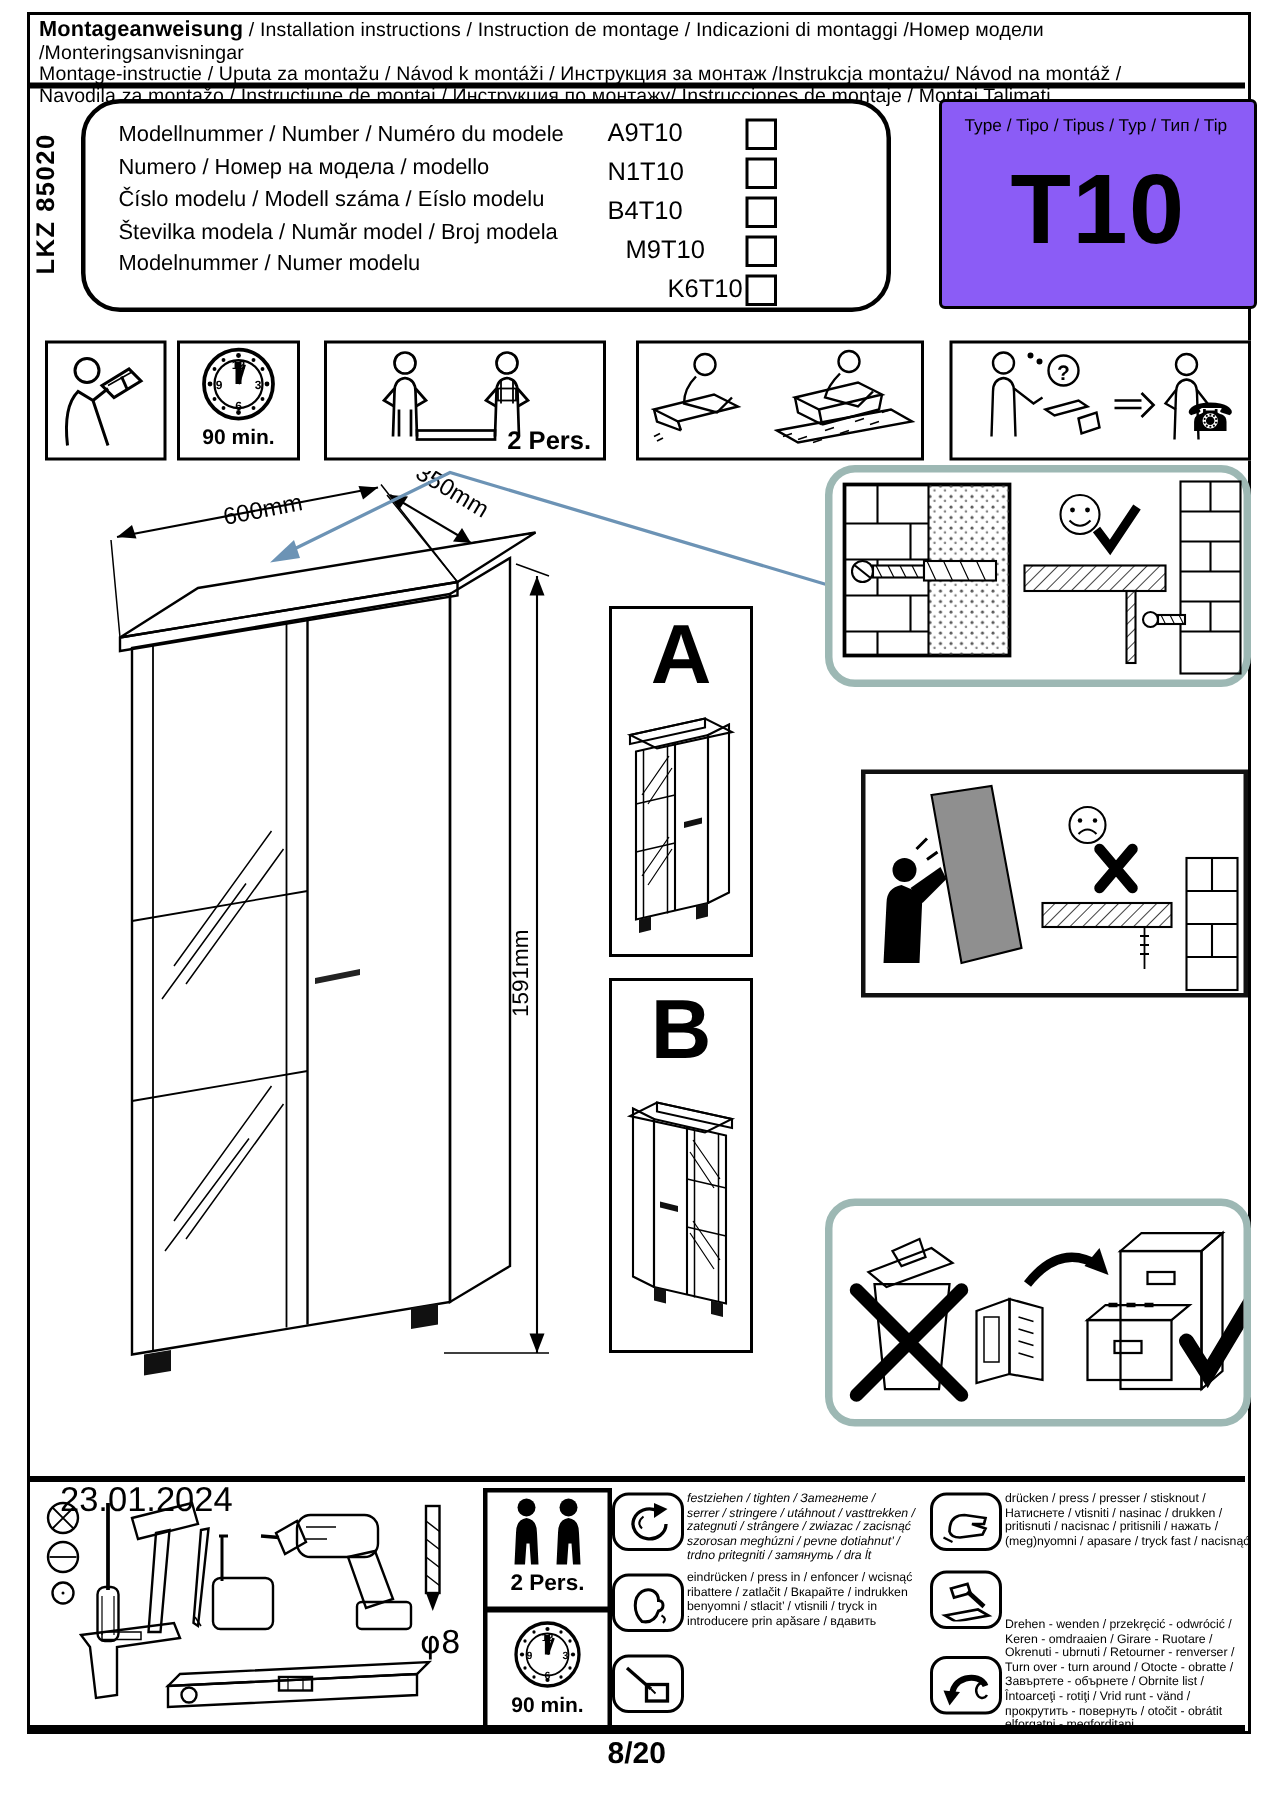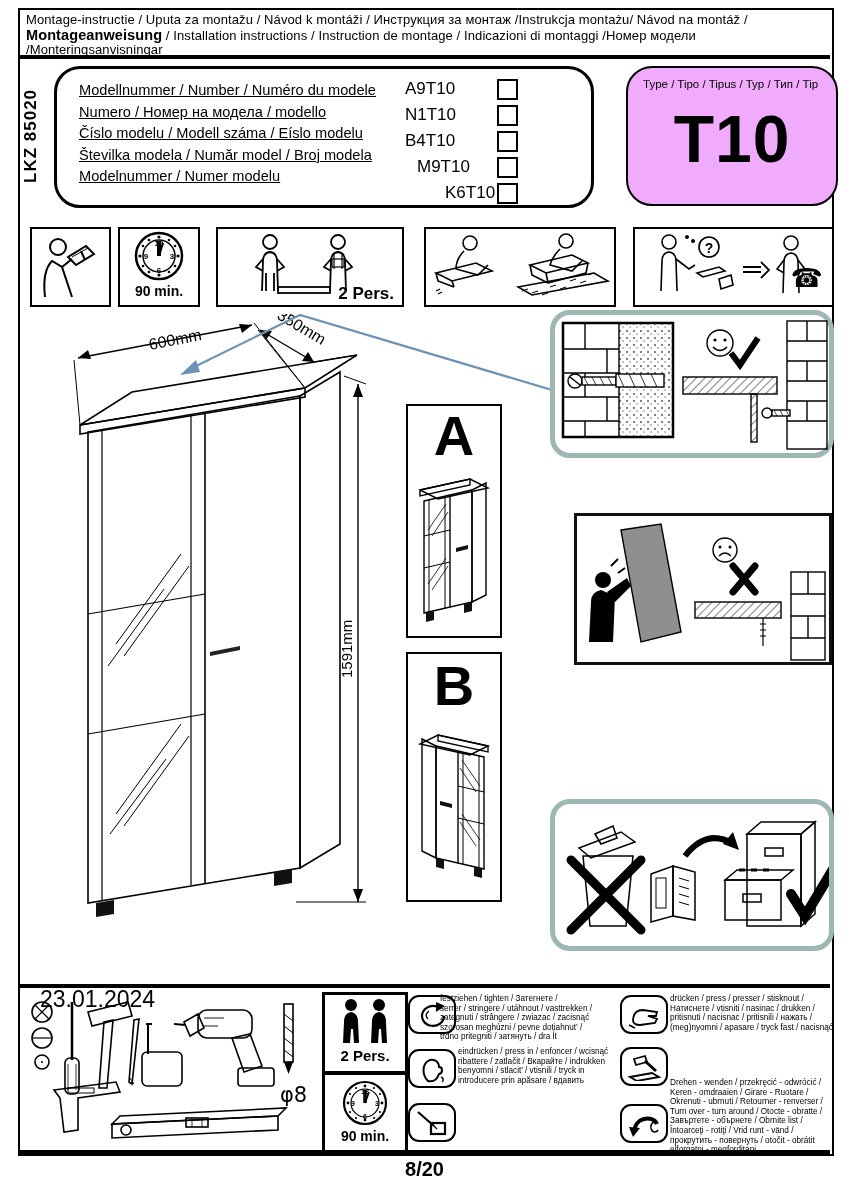--- a/index.html
+++ b/index.html
@@ -8,43 +8,44 @@
   .abs{position:absolute;}
   .frame{border:2px solid #000;}
   .rule{background:#000;}
   .box{border:2.5px solid #000;background:#fff;}
   .rbox{border:3px solid #000;border-radius:26px;background:#fff;}
   .tealbox{border:5px solid #9db8b4;border-radius:20px;background:#fff;}
   .ml{white-space:pre-line;}
   .hdr{font-size:13px;line-height:14.5px;letter-spacing:.1px;}
   .hdr b{font-size:14.5px;}
   .lkz{writing-mode:vertical-rl;transform:rotate(180deg);font-weight:bold;font-size:17px;letter-spacing:1px;text-align:center;}
-  .mlabels{font-size:14.6px;line-height:21.6px;text-decoration:underline;}
+  .mlabels{font-size:14.6px;line-height:21.6px;}
   .mcode{font-weight:normal;font-size:17px;}
   .chk{width:17px;height:17px;border:2px solid #000;background:#fff;}
   .typelabel{font-size:11.5px;}
   .typeval{font-weight:bold;font-size:66px;line-height:66px;letter-spacing:1px;}
   .bigletter{font-weight:bold;font-size:56px;line-height:56px;text-align:center;}
   .gloss{font-size:8.2px;line-height:9.6px;white-space:pre-line;}
   .gicon{width:44px;height:35px;border:2.5px solid #000;border-radius:11px;background:#fff;display:flex;align-items:center;justify-content:center;}
   .persbold{font-weight:bold;font-size:15px;text-align:center;}
   .clocklabel{font-weight:bold;font-size:14px;text-align:center;}
   svg{display:block;}
   .dim{font-size:15px;}
 </style>
 </head>
 <body>
 
 <div class="page">
 
   <div class="abs frame" style="left:18px;top:8px;width:812px;height:1144px;"></div>
 
   <div class="abs hdr" style="left:26px;top:13px;width:800px;">
+    <div><b>Montageanweisung</b><span> / Installation instructions / Instruction de montage / Indicazioni di montaggi /Номер модели /Monteringsanvisningar</span></div>
     <div>Montage-instructie / Uputa za montažu / Návod k montáži / Инструкция за монтаж /Instrukcja montażu/ Návod na montáž /</div>
-    <div><b>Montageanweisung</b><span> / Installation instructions / Instruction de montage / Indicazioni di montaggi /Номер модели /Monteringsanvisningar</span></div>
+    <div>Navodila za montažo / Instructiune de montaj / Инструкция по монтажу/ Instrucciones de montaje / Montaj Talimati</div>
   </div>
   <div class="abs rule" style="left:18px;top:55px;width:812px;height:4px;"></div>
 
   <div class="abs lkz" style="left:21px;top:68px;width:28px;height:136px;">LKZ 85020</div>
 
   <div class="abs rbox" style="left:54px;top:66px;width:534px;height:136px;">
     <div class="abs mlabels ml" style="left:22px;top:11px;width:310px;">Modellnummer / Number / Numéro du modele
 Numero /  Номер на модела / modello
 Číslo modelu / Modell száma / Eíslo modelu
 Številka modela / Număr model / Broj modela
@@ -56,21 +57,21 @@
       <div class="abs chk" style="left:92px;top:28px;"></div>
       <div class="abs mcode" style="left:0;top:54px;">B4T10</div>
       <div class="abs chk" style="left:92px;top:54px;"></div>
       <div class="abs mcode" style="left:12px;top:80px;">M9T10</div>
       <div class="abs chk" style="left:92px;top:80px;"></div>
       <div class="abs mcode" style="left:0;top:106px;margin-left:40px;">K6T10</div>
       <div class="abs chk" style="left:92px;top:106px;"></div>
     </div>
   </div>
 
-  <div class="abs" style="left:626px;top:66px;width:208px;height:136px;border:2.5px solid #000;border-radius:26px;background:#f0abfc;">
+  <div class="abs" style="left:626px;top:66px;width:208px;height:136px;border:2.5px solid #000;border-radius:4px;background:#8b5cf6;">
     <div class="abs typelabel" style="left:15px;top:10px;">Type / Tipo / Tipus / Typ / Тип  / Tip</div>
     <div class="abs typeval" style="left:0;top:38px;width:100%;text-align:center;">T10</div>
   </div>
 
   <div class="abs box" style="left:30px;top:227px;width:77px;height:76px;">
     <svg width="77" height="76" viewBox="0 0 77 76">
       <g fill="none" stroke="#000" stroke-width="2">
         <circle cx="26" cy="18" r="8"></circle>
         <path d="M13,68 Q10,42 20,32 L30,38 L40,68"></path>
         <path d="M30,38 L40,30"></path>
@@ -438,21 +439,21 @@
 
   <div class="abs gicon" style="left:408px;top:995px;">
     <svg width="36" height="28" viewBox="0 0 36 28">
       <g fill="none" stroke="#000" stroke-width="2.2">
         <path d="M30,15 a11,10 0 1 1 -6,-9"></path>
         <path d="M14,18 q-4,-4 1,-8" stroke-width="1.4"></path>
       </g>
       <polygon points="22,1 31,5 22,11" fill="#000"></polygon>
     </svg>
   </div>
-  <div class="abs gloss" style="left:440px;top:994px;width:160px;">festziehen / tighten / Затегнете /
+  <div class="abs gloss" style="left:458px;top:994px;width:160px;font-style:italic;">festziehen / tighten / Затегнете /
 serrer / stringere / utáhnout / vasttrekken /
 zategnuti / strângere / zwiazac / zacisnąć
 szorosan meghúzni / pevne dotiahnut’ /
 trdno pritegniti / затянуть / dra ĺt</div>
 
   <div class="abs gicon" style="left:408px;top:1049px;">
     <svg width="36" height="28" viewBox="0 0 36 28">
       <g fill="none" stroke="#000" stroke-width="2">
         <path d="M14,26 C8,20 8,10 14,6 C19,3 25,6 25,12 C29,12 29,18 25,19 C23,25 19,27 14,26 Z"></path>
         <path d="M27,22 q4,2 1,5" stroke-width="1.4"></path>

